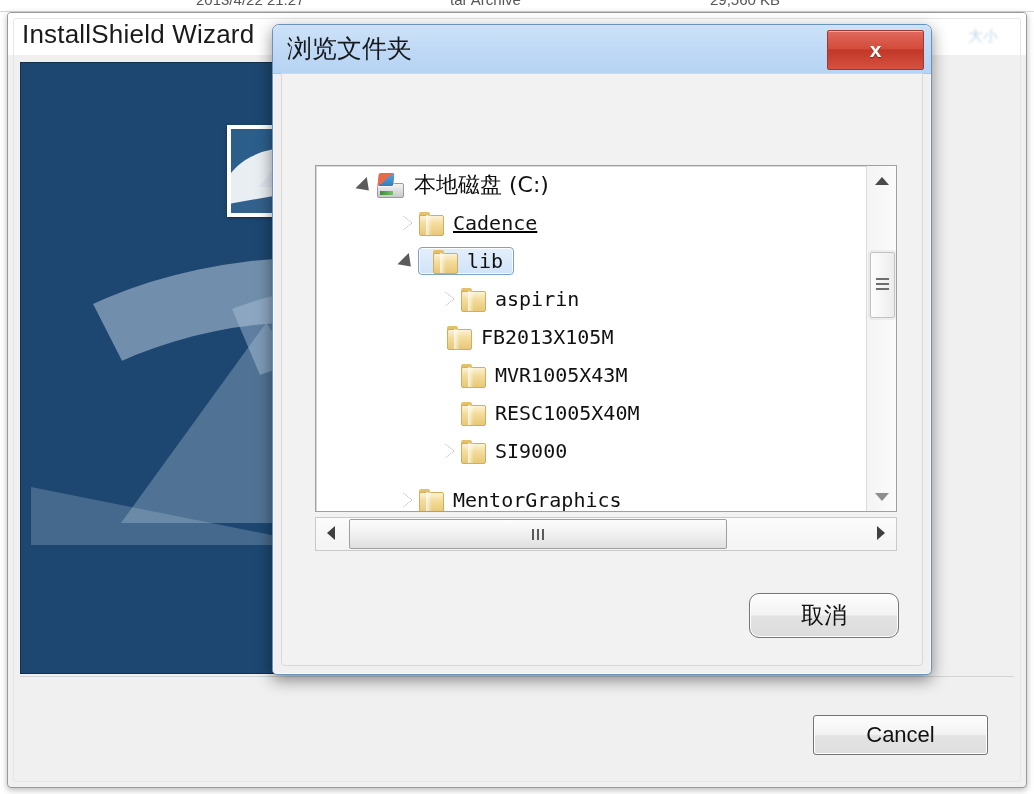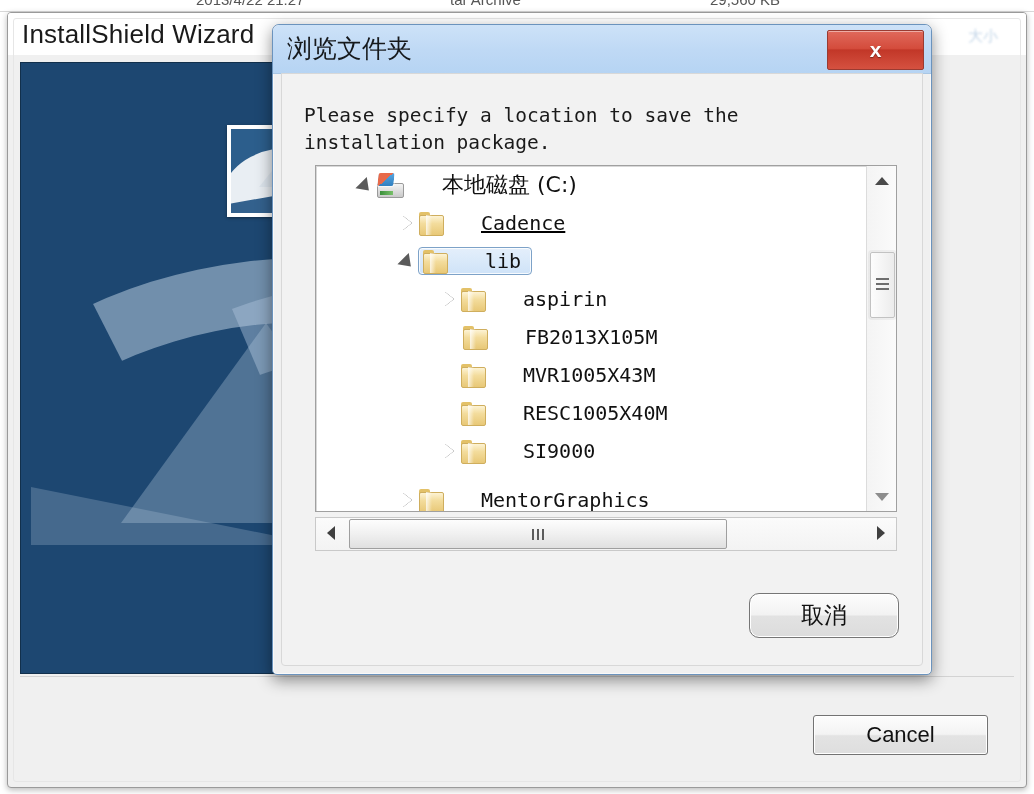--- a/index.html
+++ b/index.html
@@ -285,24 +285,24 @@
   }
   .tree-label.cjk {
     font-family: "DejaVu Sans", sans-serif;
     font-size: 22px;
   }
   .tree-row.selected .sel-wrap {
     display: inline-flex; align-items: center;
     background: linear-gradient(#e4effb, #cfe3f8);
     border: 1px solid #7da2c8;
     border-radius: 4px;
-    padding: 1px 8px 1px 3px;
+    padding: 1px 8px 1px 13px;
     box-shadow: inset 0 0 0 1px rgba(255,255,255,.8);
   }
-  .sel-wrap { display: inline-flex; align-items: center; gap: 28px; }
+  .sel-wrap { display: inline-flex; align-items: center; }
 
   
   .vscroll {
     position: absolute; right: 0; top: 0; width: 29px; bottom: 0;
     background: linear-gradient(90deg,#f4f4f4,#fbfbfb);
     border-left: 1px solid #dcdcdc;
   }
   .vscroll .arrow-btn {
     position: absolute; left: 0; width: 29px; height: 29px;
     display: flex; align-items: center; justify-content: center;
@@ -427,22 +427,20 @@
 
   <div class="dlg-titlebar">
     <div class="dlg-title">浏览文件夹</div>
     <button class="dlg-close">
       <span>x</span>
     </button>
   </div>
 
   <div class="dlg-body">
 
-    <div class="dlg-prompt">Please specify a location to save the
-installation package.</div>
 
     <div class="treebox">
       <div class="tree-scrollpane" id="tree-rows">
           <div class="tree-row" style="padding-left: 38px;">
             <div class="expander">
               <div class="exp-expanded"></div>
             </div>
             <div class="sel-wrap">
               <div class="drive-icon">
                 <div class="d-body"></div>
@@ -484,21 +482,21 @@
             </div>
             <div class="sel-wrap">
               <div class="folder-icon">
                 <div class="tab"></div>
                 <div class="body"></div>
                 <div class="fold"></div>
               </div>
               <div class="tree-label">aspirin</div>
             </div>
           </div>
-          <div class="tree-row" style="padding-left: 108px; margin-left: 16px;">
+          <div class="tree-row" style="padding-left: 108px;">
             <div class="expander"></div>
             <div class="sel-wrap">
               <div class="folder-icon">
                 <div class="tab"></div>
                 <div class="body"></div>
                 <div class="fold"></div>
               </div>
               <div class="tree-label">FB2013X105M</div>
             </div>
           </div>

